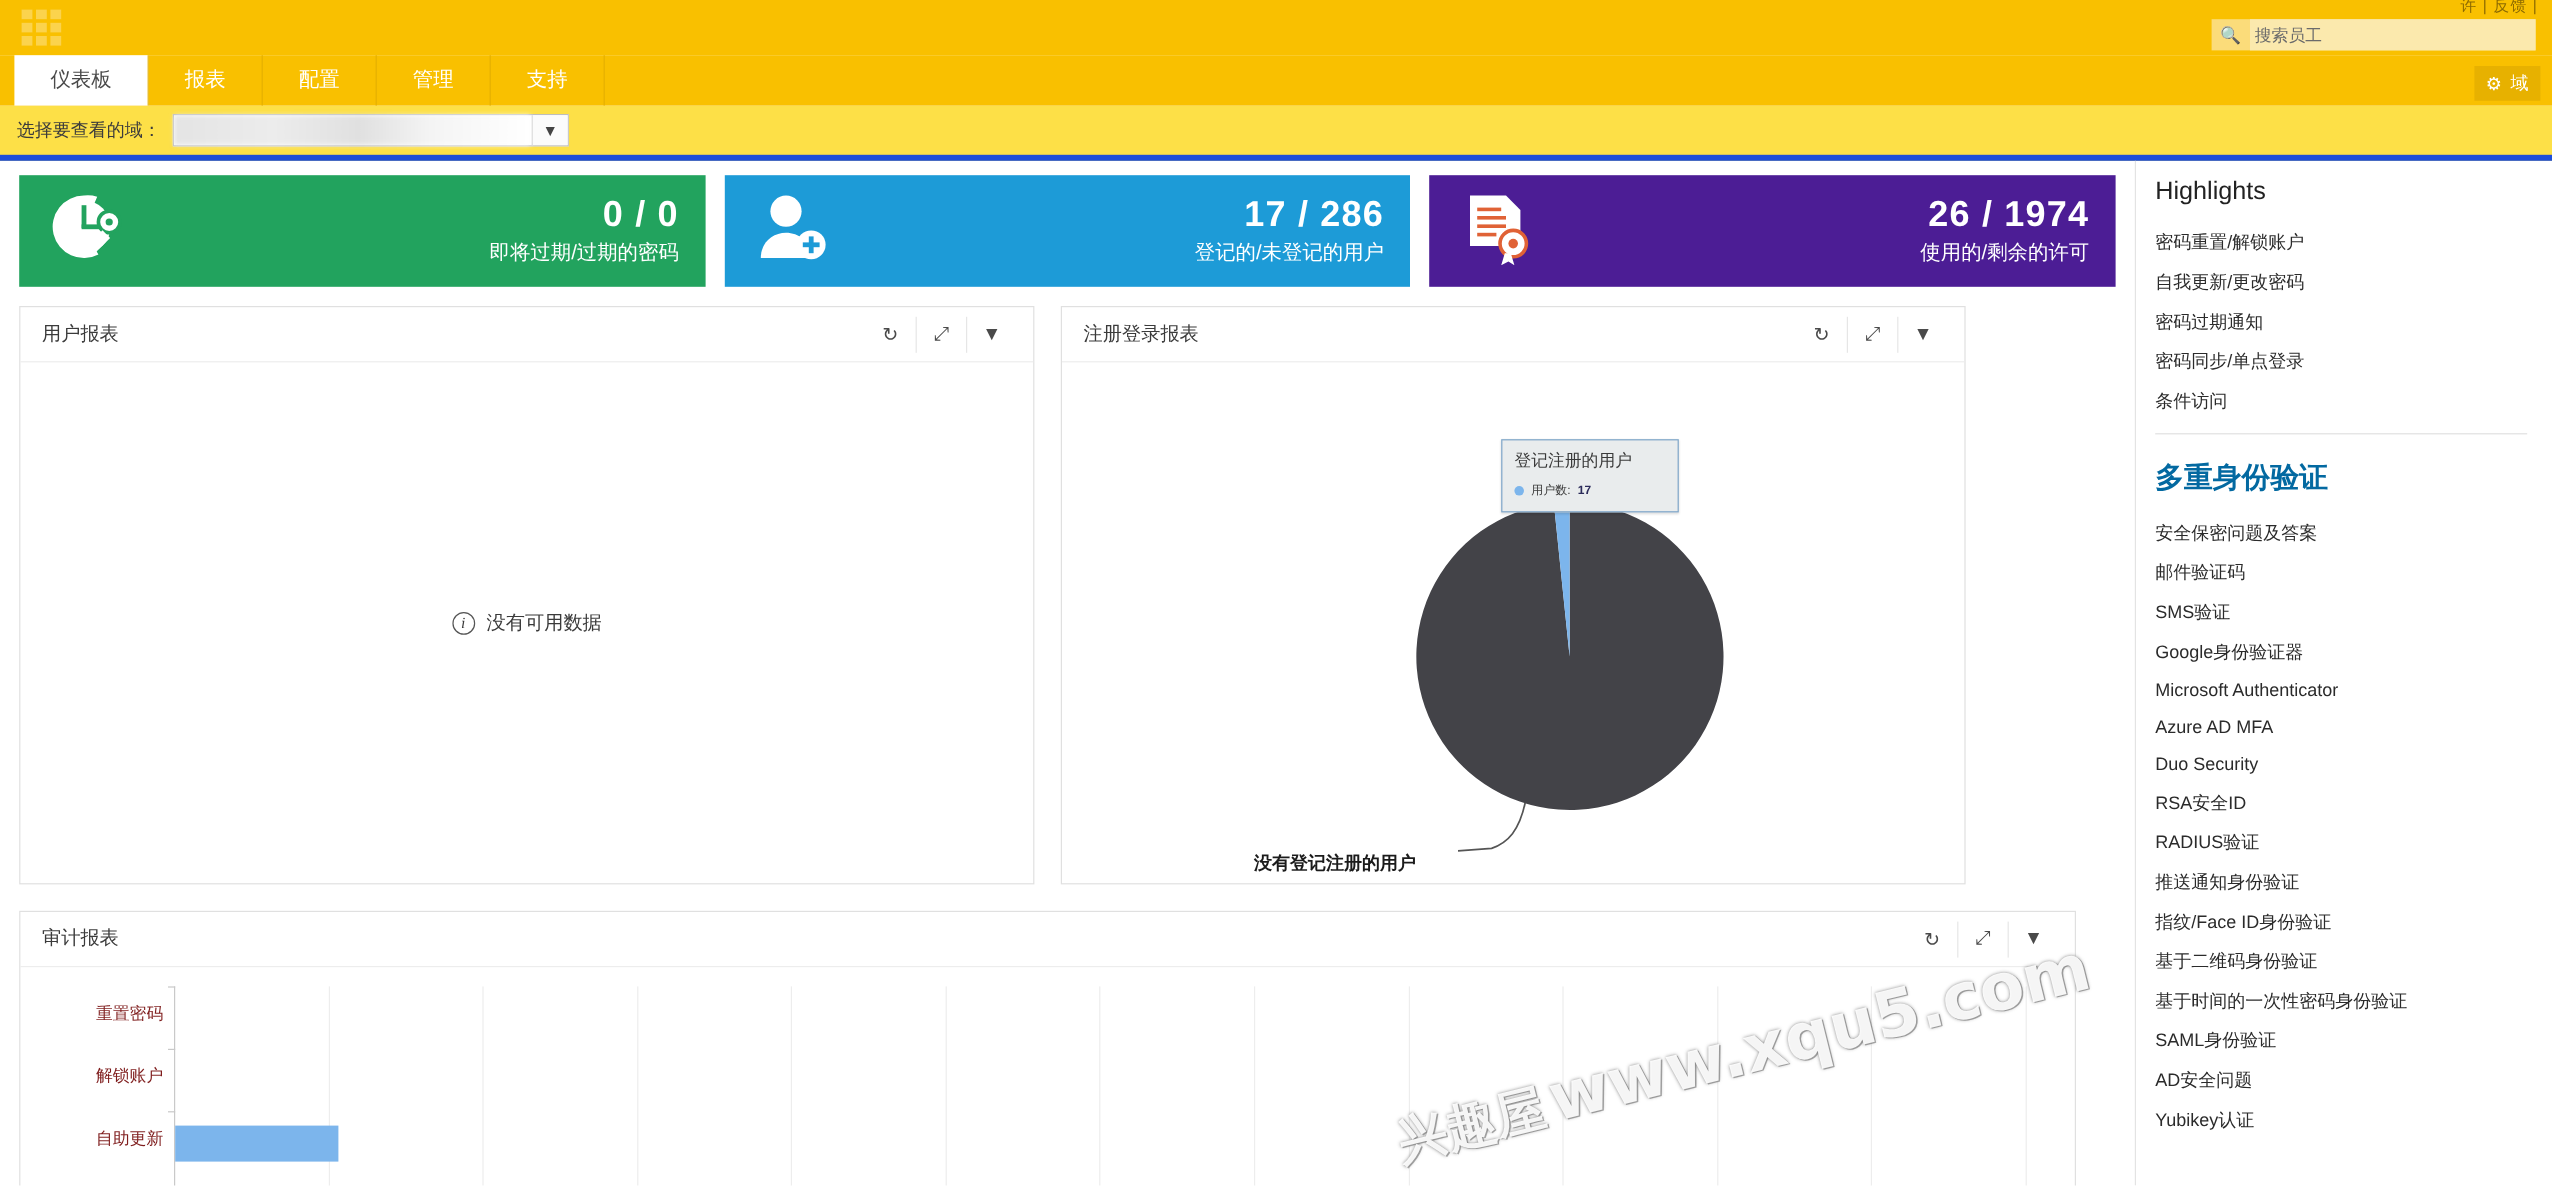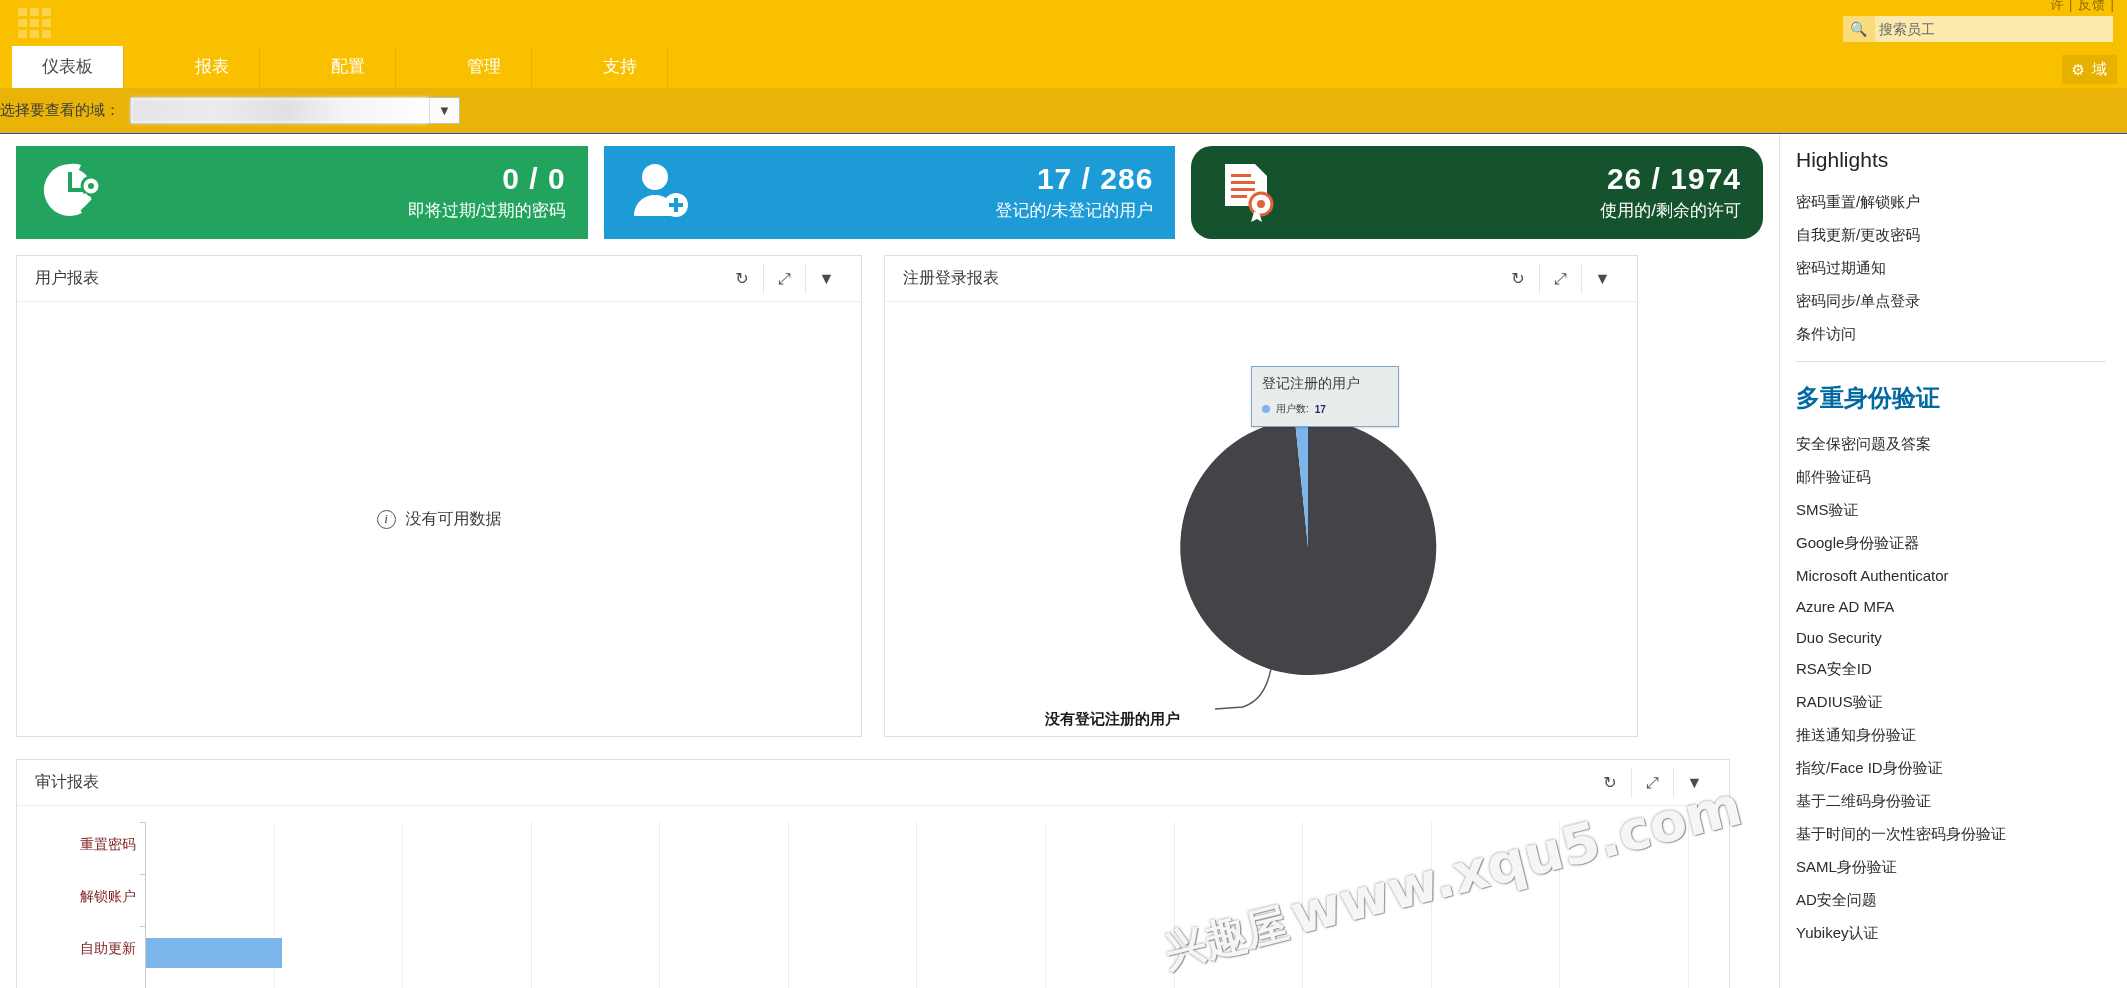--- a/index.html
+++ b/index.html
@@ -66,21 +66,20 @@
   .search-input::placeholder { color: #6b6b6b; }
 
   
   .tabstrip {
     position: relative;
     width: 100%;
     height: 42px;
     background: #f9c000;
     display: flex;
     align-items: flex-end;
-    gap: 41px;
   }
   .tab {
     height: 42px;
     line-height: 42px;
     padding: 0 30px;
     font-size: 17px;
     color: #ffffff;
     cursor: pointer;
     border-right: 1px solid #e5b000;
     white-space: nowrap;
@@ -101,22 +100,23 @@
     align-items: center;
     gap: 7px;
     cursor: pointer;
   }
 
   
   .domainrow {
     height: 46px;
     display: flex;
     align-items: center;
-    background: #eab308;
-    border-bottom: 1px solid #1d4ed8;
+    padding-left: 14px;
+    background: #fde047;
+    border-bottom: 5px solid #1d4ed8;
   }
   .domainrow .lbl { font-size: 15px; color: #3c3c3c; margin-right: 10px; }
   .dselect {
     width: 330px; height: 27px;
     border: 1px solid #bdbdbd;
     background: #fff;
     display: flex; align-items: center;
     position: relative;
     cursor: pointer;
   }
@@ -160,21 +160,21 @@
     padding: 0 22px 0 24px;
     position: relative;
     cursor: pointer;
   }
   .card .ico { width: 80px; flex: none; }
   .card .txt { flex: 1; text-align: right; }
   .card .big { font-size: 30px; font-weight: bold; line-height: 1.05; letter-spacing: 1px; }
   .card .sub { font-size: 17px; margin-top: 4px; }
   .c-green  { background: #22a35e; }
   .c-blue   { background: #1d9bd7; }
-  .c-orange { background: #14532d; border-radius: 21px; }
+  .c-orange { background: #4c1d95; }
 
   
   .panelrow { display: flex; gap: 22px; margin-top: 16px; }
   .panel {
     border: 1px solid #e0e0e0;
     background: #fff;
     position: relative;
   }
   .panel-head {
     height: 46px;

